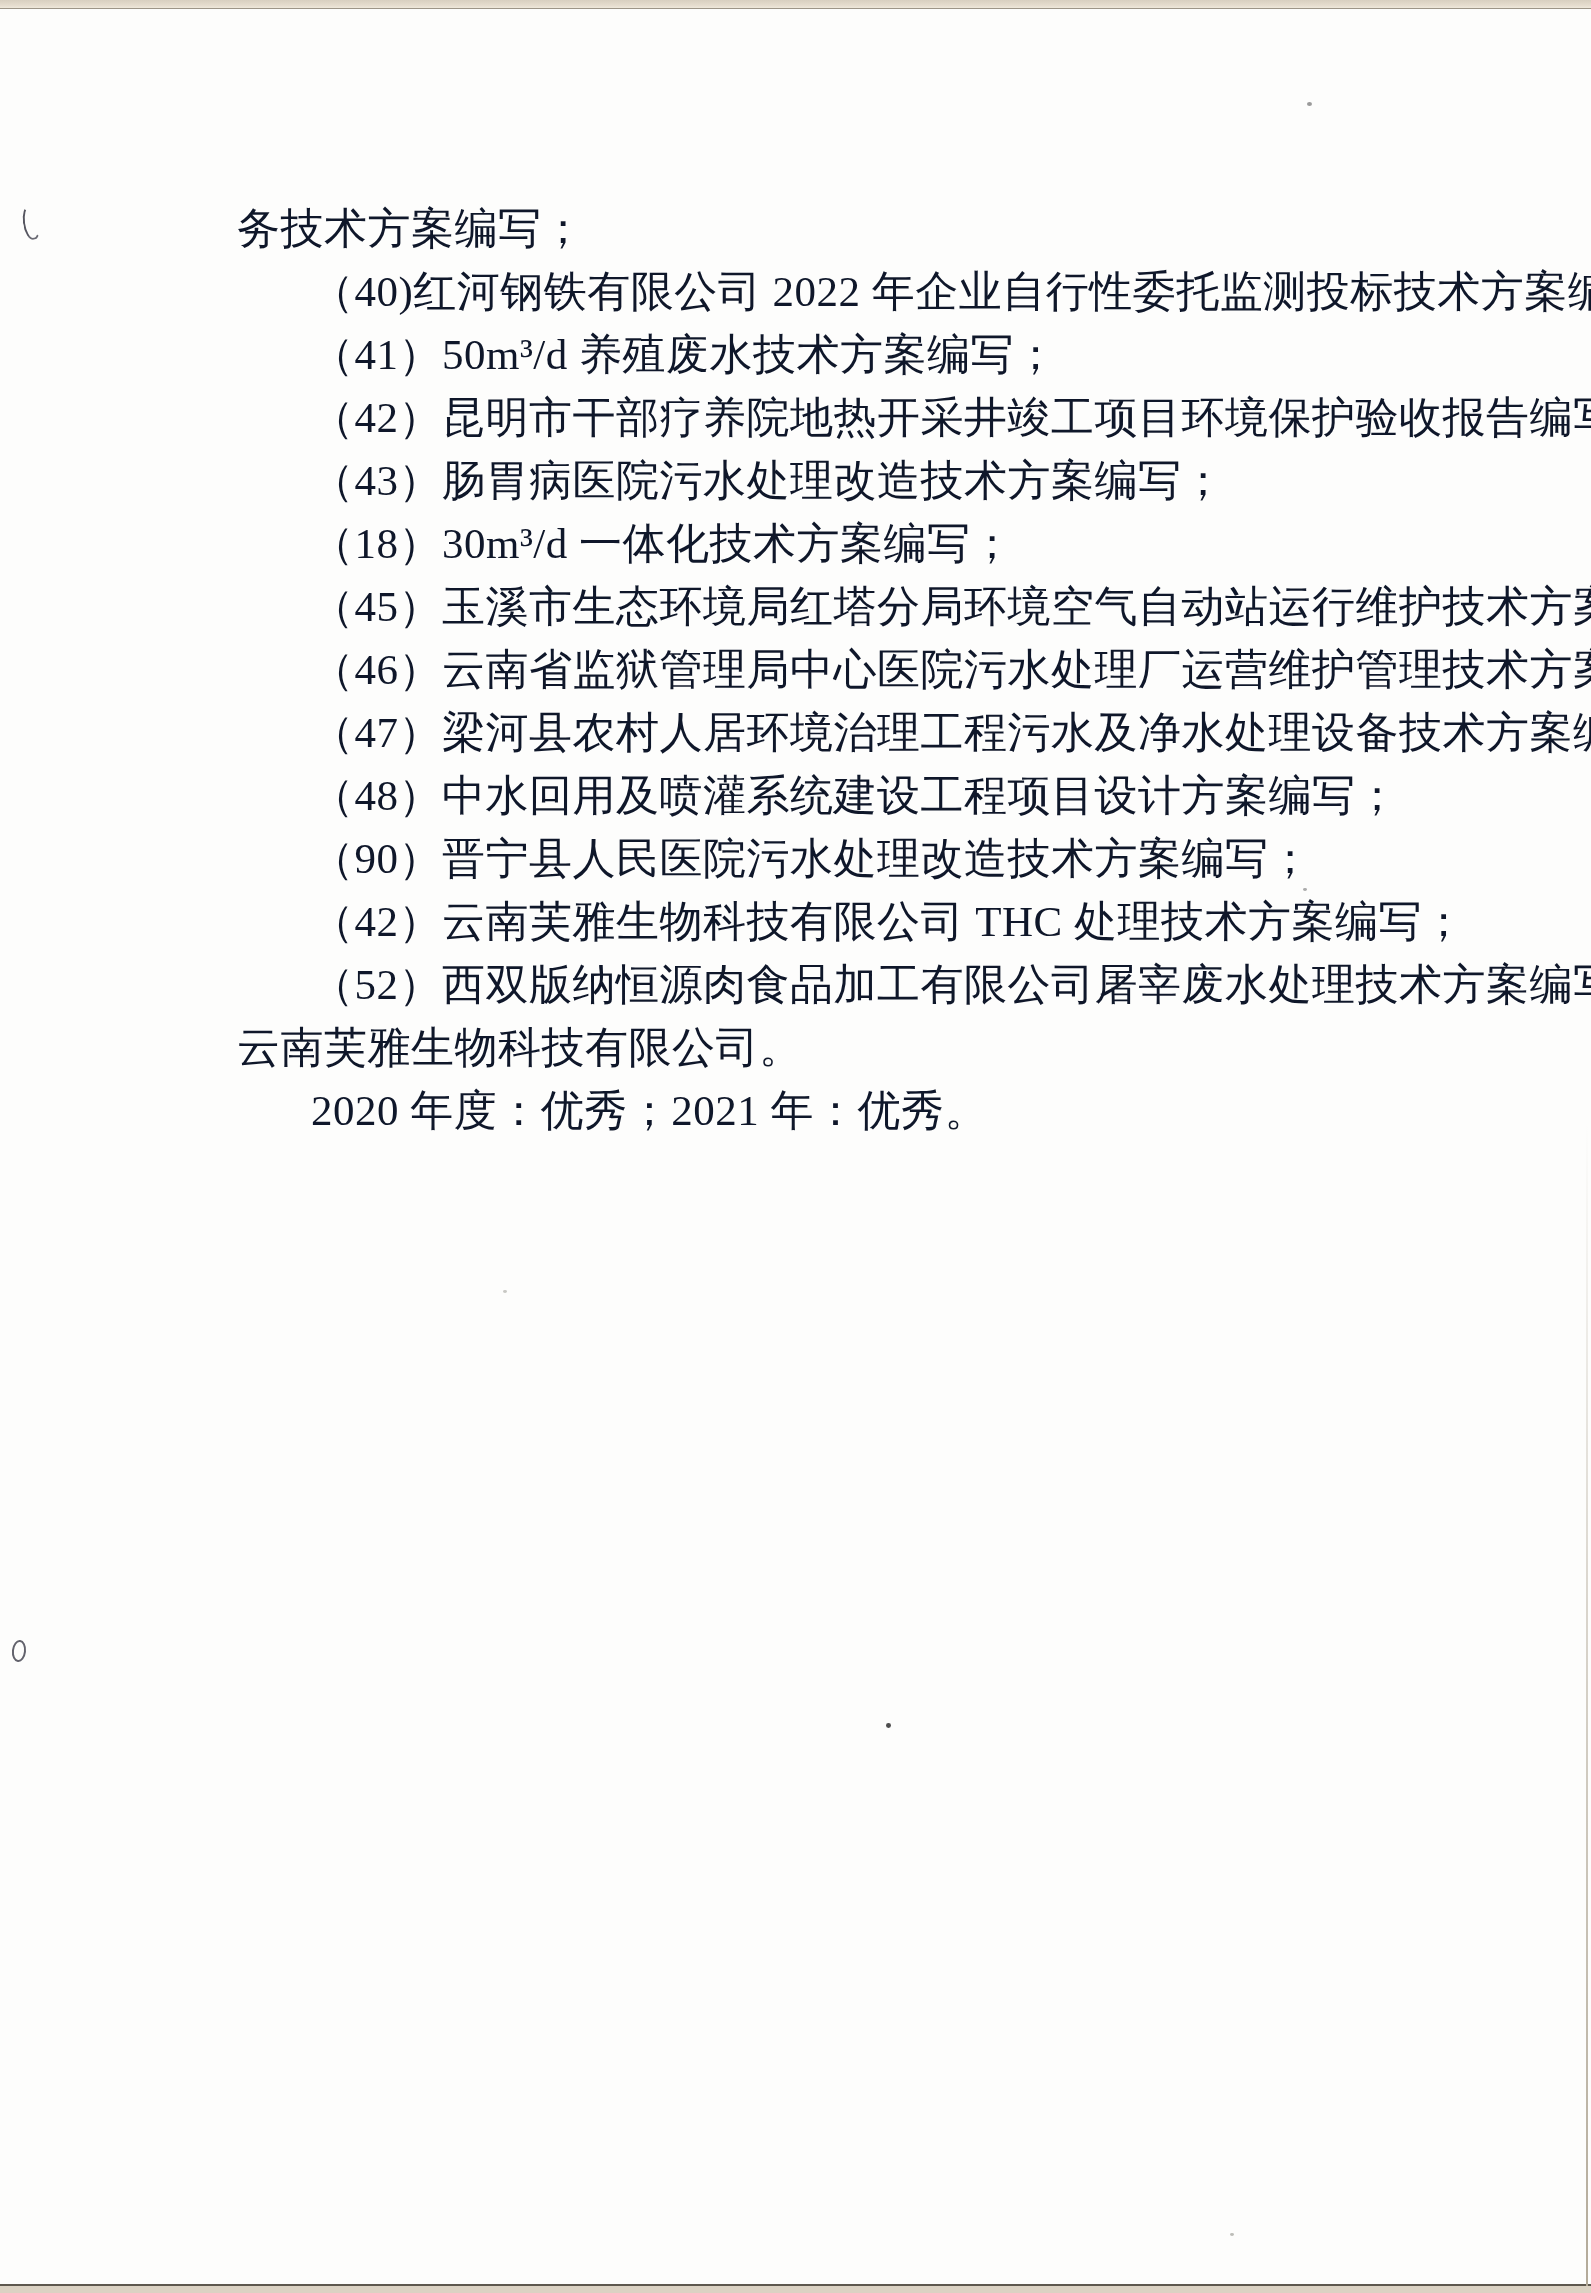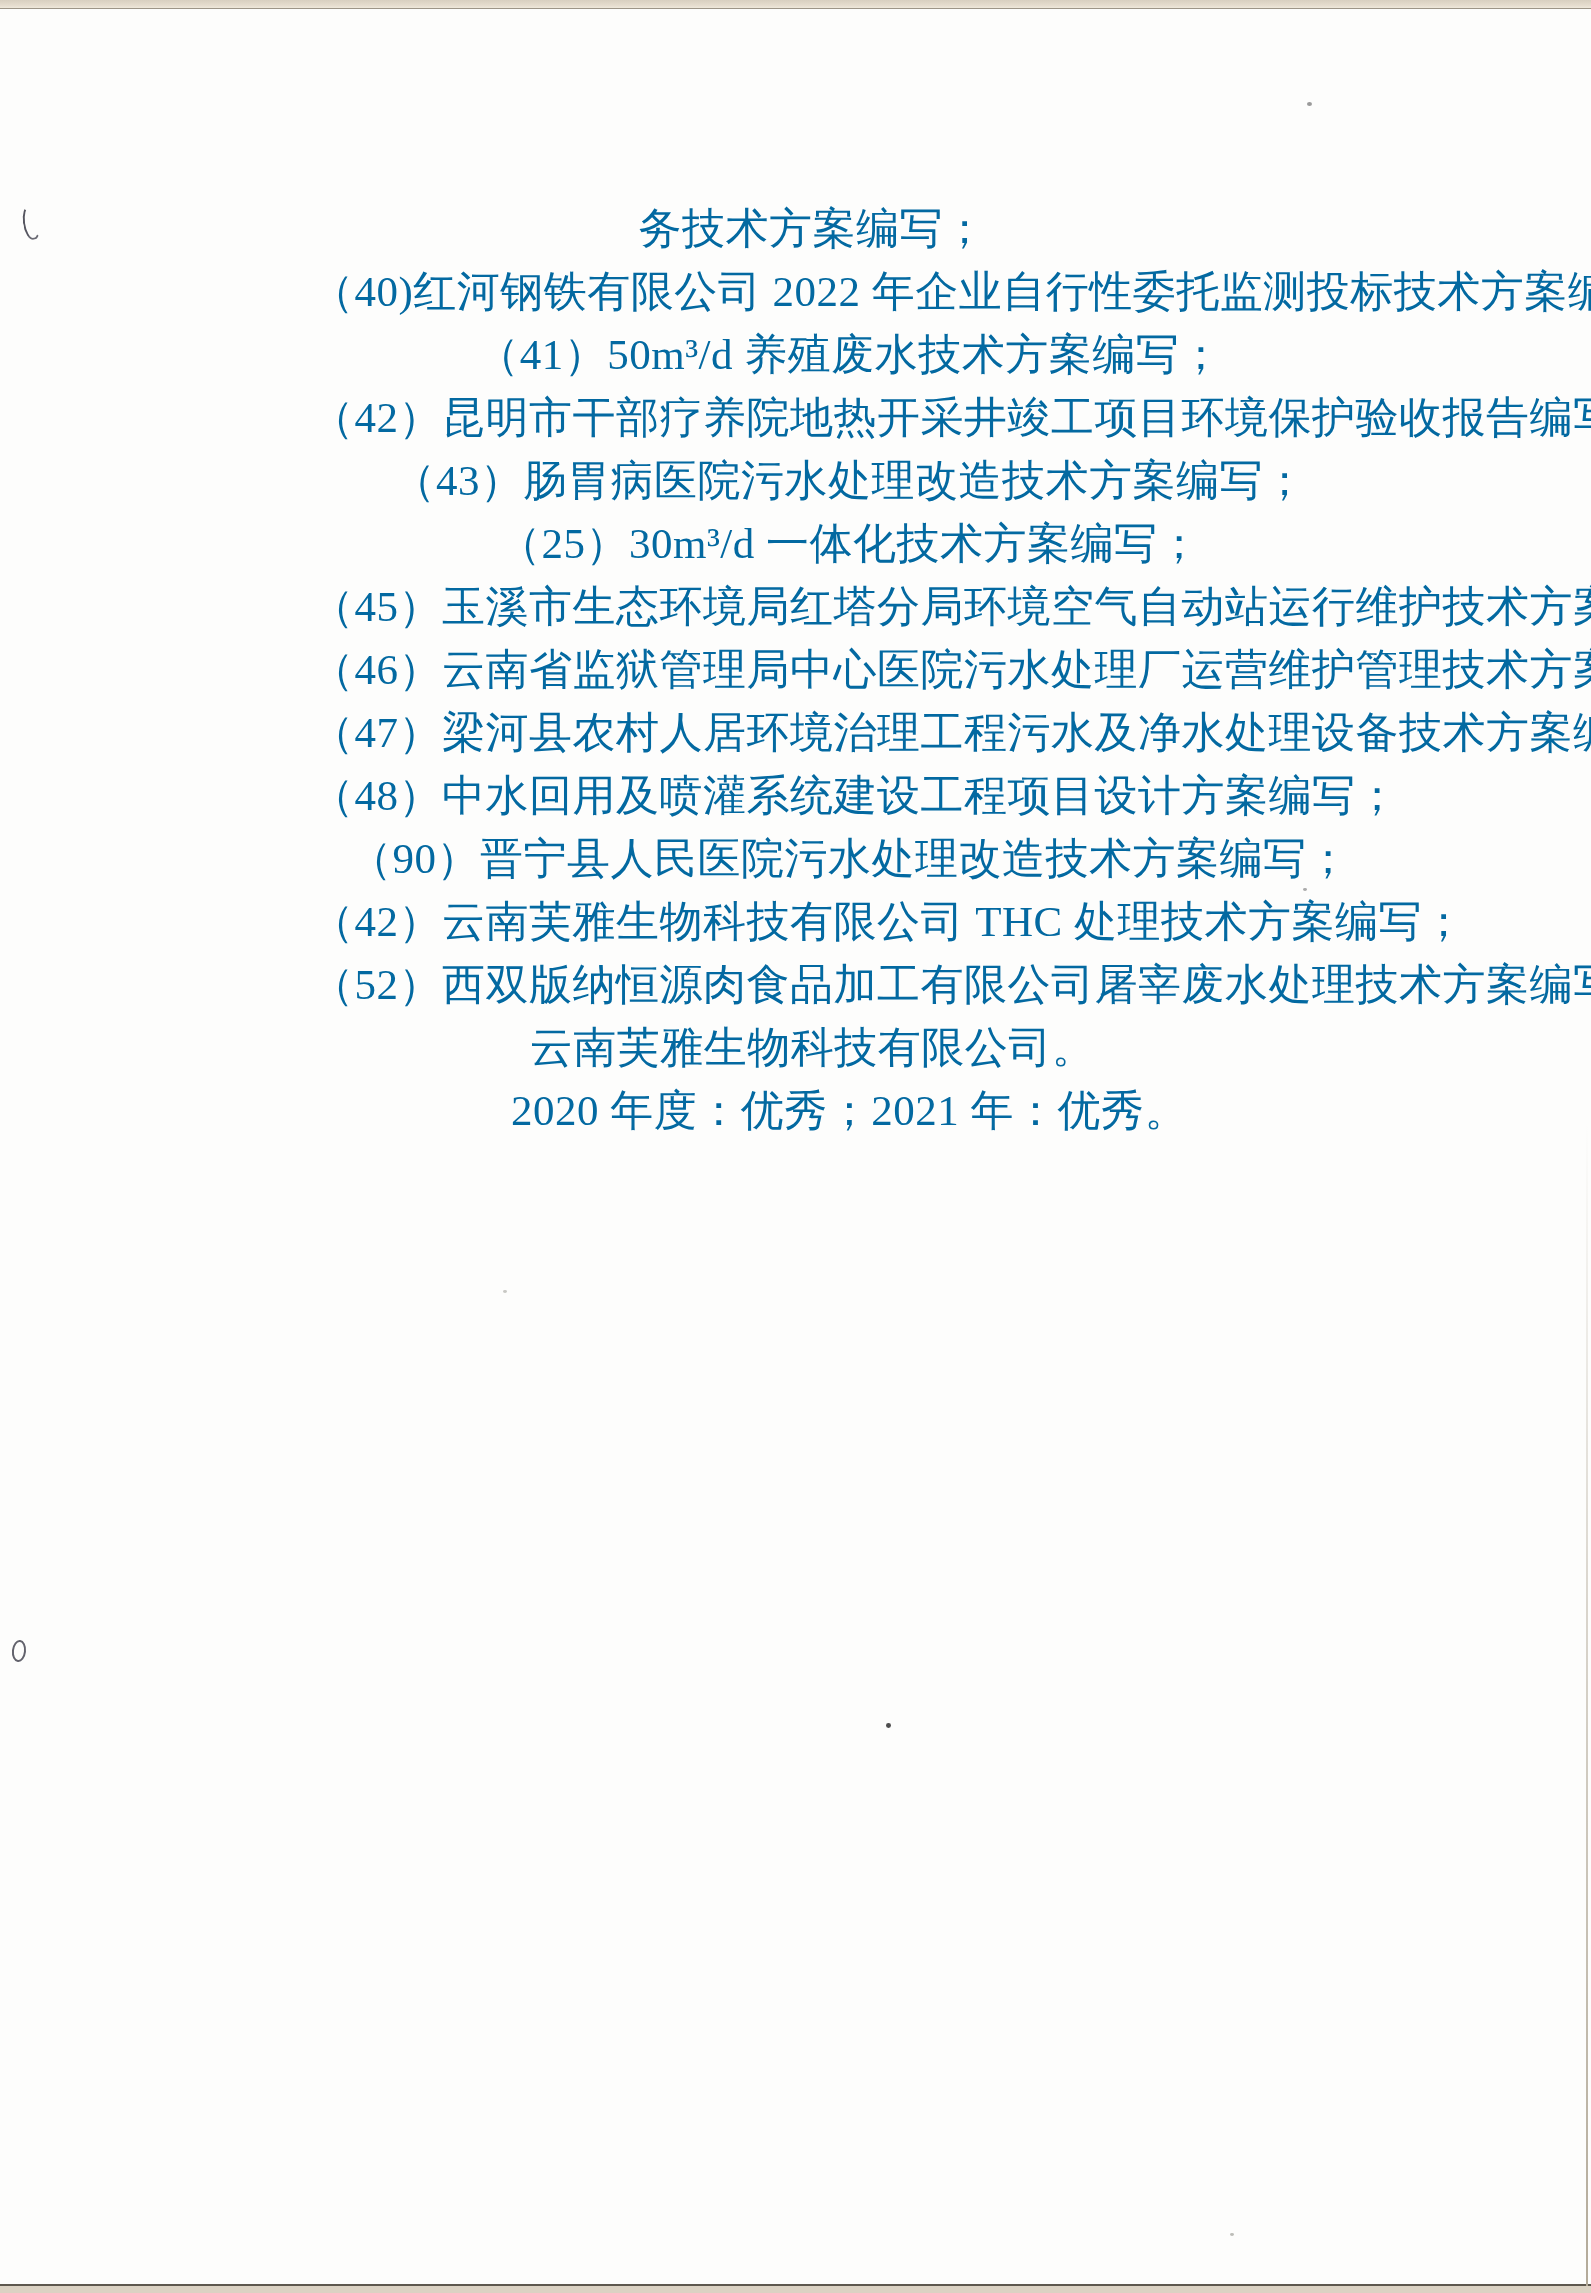--- a/index.html
+++ b/index.html
@@ -38,23 +38,22 @@
     background: linear-gradient(180deg, rgba(190,182,168,0) 0%, rgba(190,182,168,.55) 40%, #b3aa99 100%);
   }
   
   .text-block {
     position: absolute;
     left: 237px;
     top: 197px;
     width: 1151px;
     font-size: 43px;
     line-height: 63px;
-    color: #0369a1;
+    color: #0f172a;
     letter-spacing: 0.5px;
-    text-align: center;
   }
   .line {
     white-space: nowrap;
   }
   .indent {
     padding-left: 74px;
   }
   
   .mark-paren {
     position: absolute;
@@ -97,21 +96,21 @@
 <div class="speck s3"></div>
 <div class="speck s4"></div>
 <div class="speck s5"></div>
 
 <div class="text-block">
   <div class="line">务技术方案编写；</div>
   <div class="line indent">（40)红河钢铁有限公司 2022 年企业自行性委托监测投标技术方案编制；</div>
   <div class="line indent">（41）50m³/d 养殖废水技术方案编写；</div>
   <div class="line indent">（42）昆明市干部疗养院地热开采井竣工项目环境保护验收报告编写；</div>
   <div class="line indent">（43）肠胃病医院污水处理改造技术方案编写；</div>
-  <div class="line indent">（25）30m³/d 一体化技术方案编写；</div>
+  <div class="line indent">（18）30m³/d 一体化技术方案编写；</div>
   <div class="line indent">（45）玉溪市生态环境局红塔分局环境空气自动站运行维护技术方案编写；</div>
   <div class="line indent">（46）云南省监狱管理局中心医院污水处理厂运营维护管理技术方案编写；</div>
   <div class="line indent">（47）梁河县农村人居环境治理工程污水及净水处理设备技术方案编写；</div>
   <div class="line indent">（48）中水回用及喷灌系统建设工程项目设计方案编写；</div>
   <div class="line indent">（90）晋宁县人民医院污水处理改造技术方案编写；</div>
   <div class="line indent">（42）云南芙雅生物科技有限公司 THC 处理技术方案编写；</div>
   <div class="line indent">（52）西双版纳恒源肉食品加工有限公司屠宰废水处理技术方案编写和平</div>
   <div class="line">云南芙雅生物科技有限公司。</div>
   <div class="line indent">2020 年度：优秀；2021 年：优秀。</div>
 </div>

